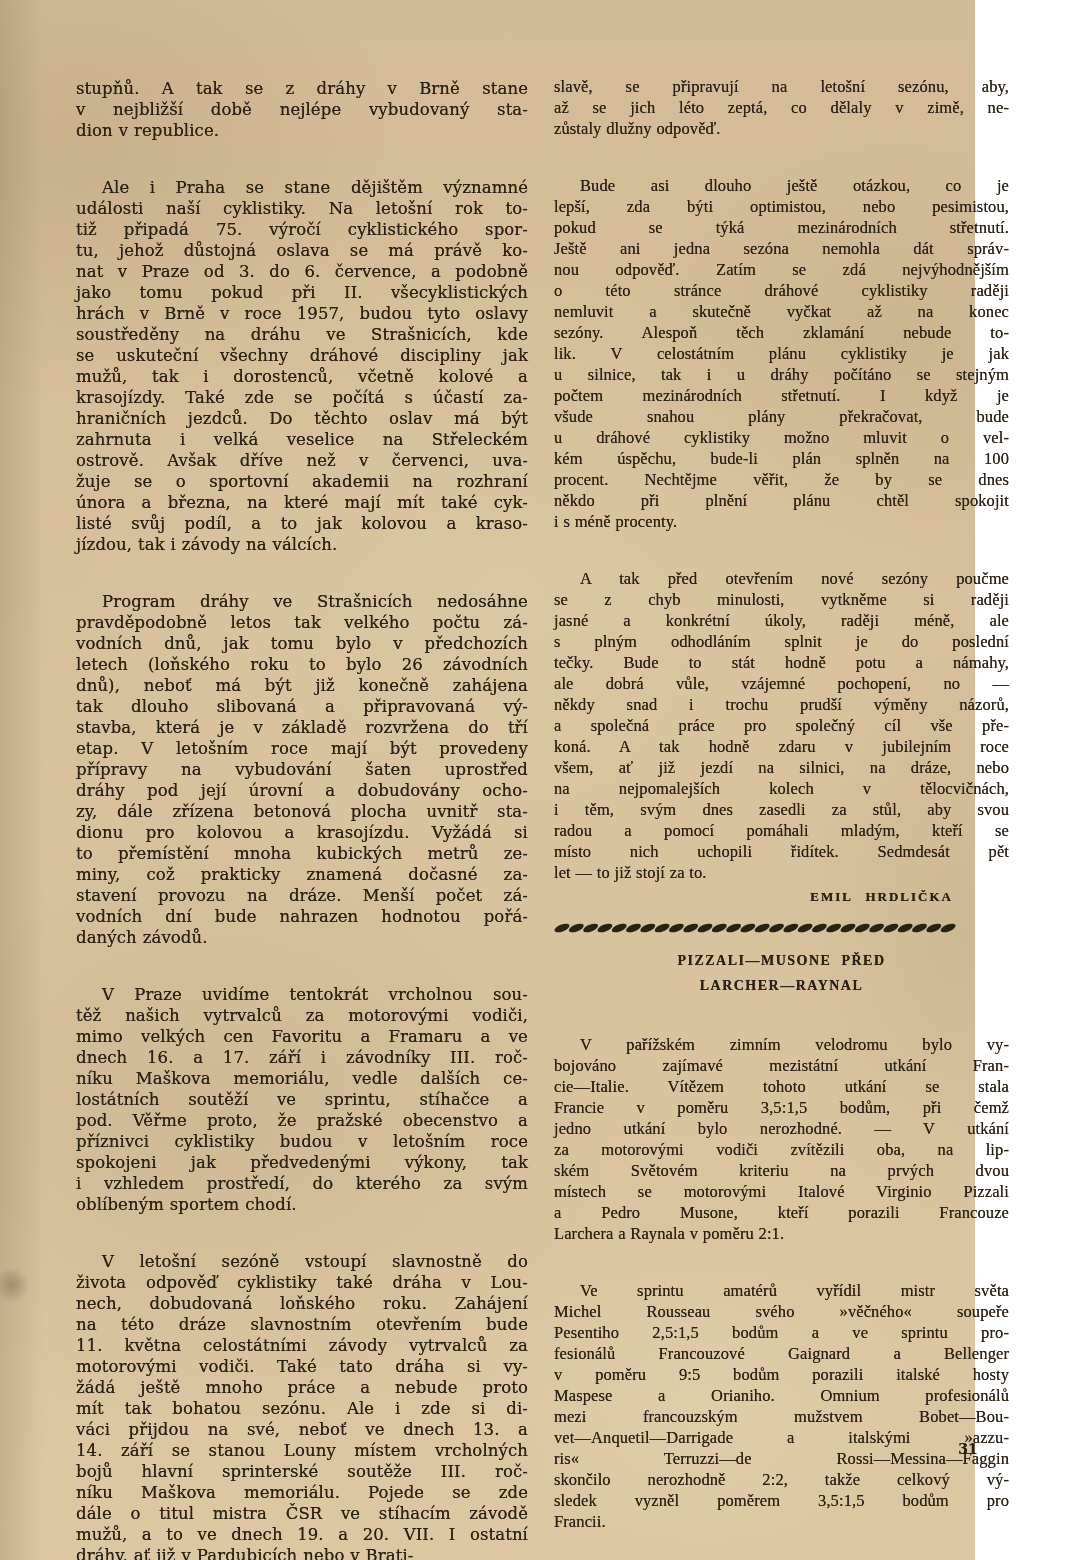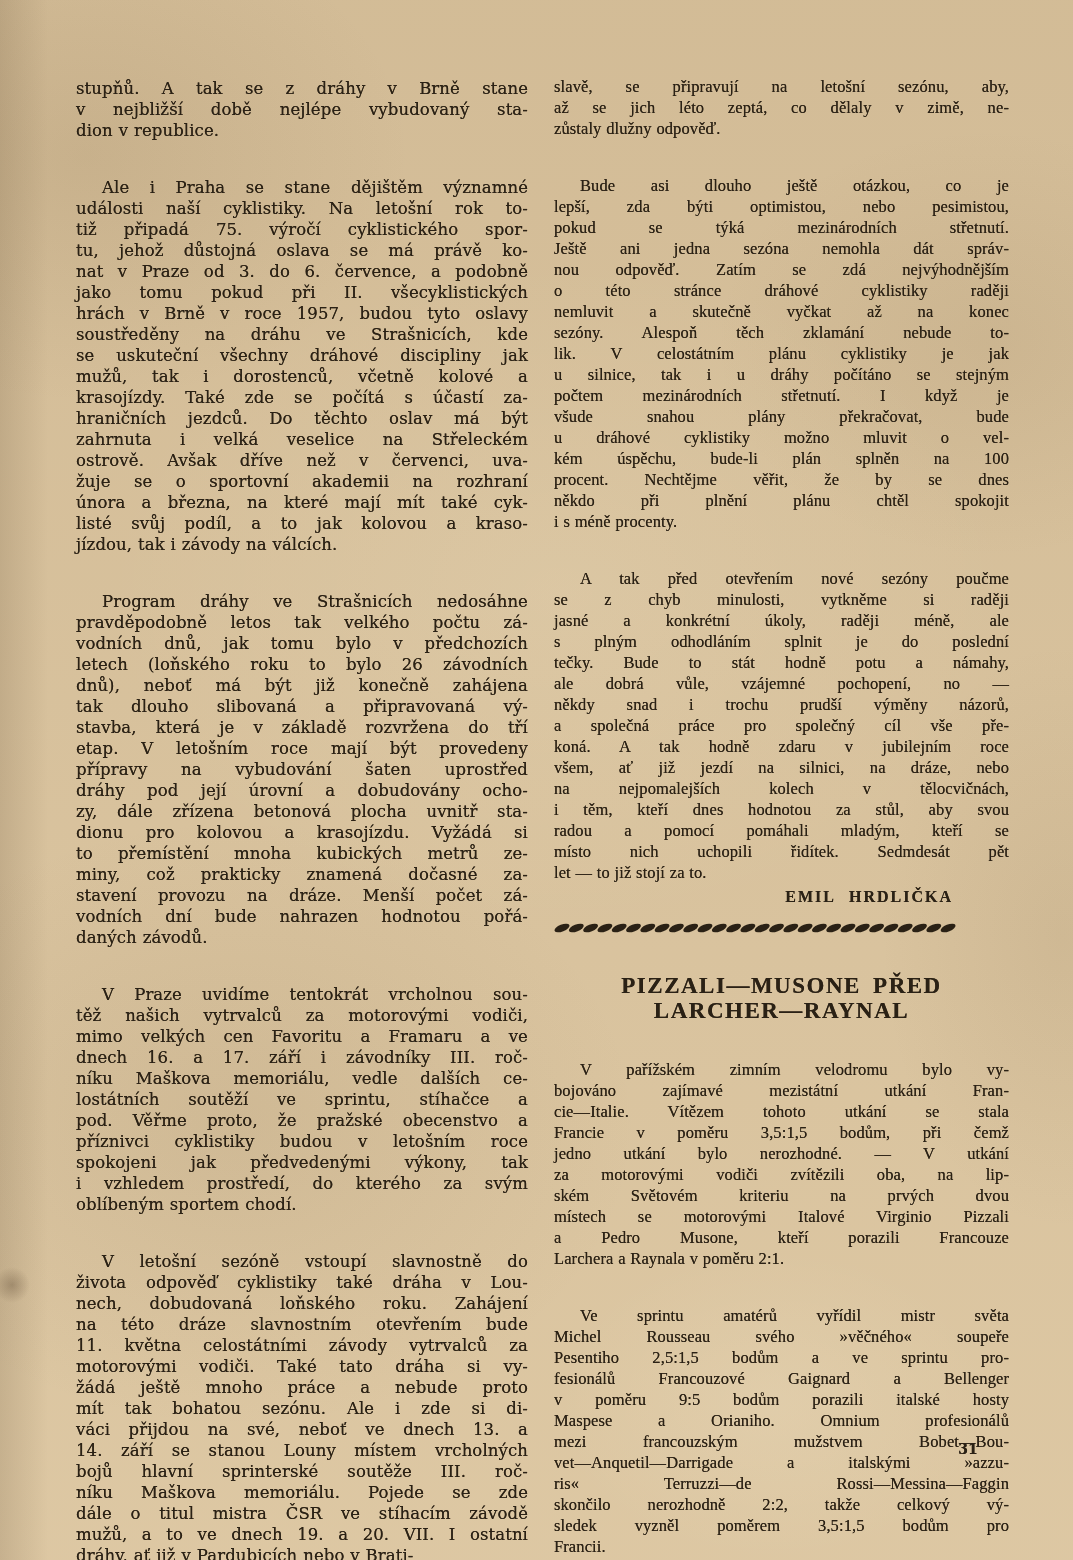--- a/index.html
+++ b/index.html
@@ -2,21 +2,21 @@
 <html style="--paper: #d9c29c; --ink: #2a2115;"><head>
 <meta charset="utf-8">
 <style>
   html,body{margin:0;padding:0;}
   body{
     width:1073px;height:1560px;
     font-family:"DejaVu Serif", serif;
     overflow:hidden;
   }
   .page{
-    position:relative;width:1073px;height:1560px;
+    position:relative;width:975px;height:1560px;
     background-color:var(--paper,#d9c29c);
     background-image:
       radial-gradient(circle at 12px 1285px, rgba(70,50,30,.30), transparent 18px),
       radial-gradient(ellipse 500px 380px at 8% 10%, rgba(120,95,60,.13), transparent 65%),
       radial-gradient(ellipse 700px 520px at 52% 38%, rgba(255,246,220,.12), transparent 65%),
       radial-gradient(ellipse 420px 330px at 92% 22%, rgba(122,98,64,.10), transparent 65%),
       radial-gradient(ellipse 620px 470px at 22% 72%, rgba(118,94,60,.11), transparent 65%),
       radial-gradient(ellipse 340px 240px at 72% 90%, rgba(255,248,226,.13), transparent 65%),
       radial-gradient(ellipse 260px 420px at 99% 60%, rgba(118,94,60,.10), transparent 70%),
       linear-gradient(90deg, rgba(95,75,50,.18), rgba(95,75,50,0) 4.5%),
@@ -36,26 +36,26 @@
     letter-spacing:.1px;
   }
   .tline.lastline{text-align-last:left;}
   .para.indent .tline:first-child{text-indent:26px;margin-top:36px;}
   .tline,.signature,.title-line,.pagenum{
     text-shadow:0 0 .6px rgba(45,33,18,.8);
   }
   .signature{
     margin-top:3px;line-height:21px;
     text-align:right;padding-right:56px;
-    font-weight:bold;letter-spacing:2px;word-spacing:8px;font-size:16px;
+    font-weight:bold;letter-spacing:2px;word-spacing:8px;font-size:13px;
   }
   .divider{margin-top:13px;height:16px;}
   .title{
-    margin:37px 0 0 0;
-    font-size:23px;line-height:25px;font-weight:bold;
+    margin:12px 0 0 0;
+    font-size:14px;line-height:25px;font-weight:bold;
     text-align:center;letter-spacing:1.5px;word-spacing:5px;
   }
   .flow.second{margin-top:30px;}
   .pagenum{
     position:absolute;left:945px;top:1441px;width:46px;
     text-align:center;font-size:14px;font-weight:bold;
   }
 </style>
 </head>
 <body>
@@ -170,21 +170,21 @@
           <div class="tline">se z chyb minulosti, vytkněme si raději</div>
           <div class="tline">jasné a konkrétní úkoly, raději méně, ale</div>
           <div class="tline">s plným odhodláním splnit je do poslední</div>
           <div class="tline">tečky. Bude to stát hodně potu a námahy,</div>
           <div class="tline">ale dobrá vůle, vzájemné pochopení, no —</div>
           <div class="tline">někdy snad i trochu prudší výměny názorů,</div>
           <div class="tline">a společná práce pro společný cíl vše pře-</div>
           <div class="tline">koná. A tak hodně zdaru v jubilejním roce</div>
           <div class="tline">všem, ať již jezdí na silnici, na dráze, nebo</div>
           <div class="tline">na nejpomalejších kolech v tělocvičnách,</div>
-          <div class="tline">i těm, kteří dnes hodnotou za stůl, aby svou</div>
+          <div class="tline">i těm, svým dnes zasedli za stůl, aby svou</div>
           <div class="tline">radou a pomocí pomáhali mladým, kteří se</div>
           <div class="tline">místo nich uchopili řidítek. Sedmdesát pět</div>
           <div class="tline lastline">let — to již stojí za to.</div>
         </div>
       </div>
 
     <div class="signature">EMIL HRDLIČKA</div>
 
     <div class="divider">
       <svg id="divider-svg" width="413" height="16" viewBox="0 0 413 16">

